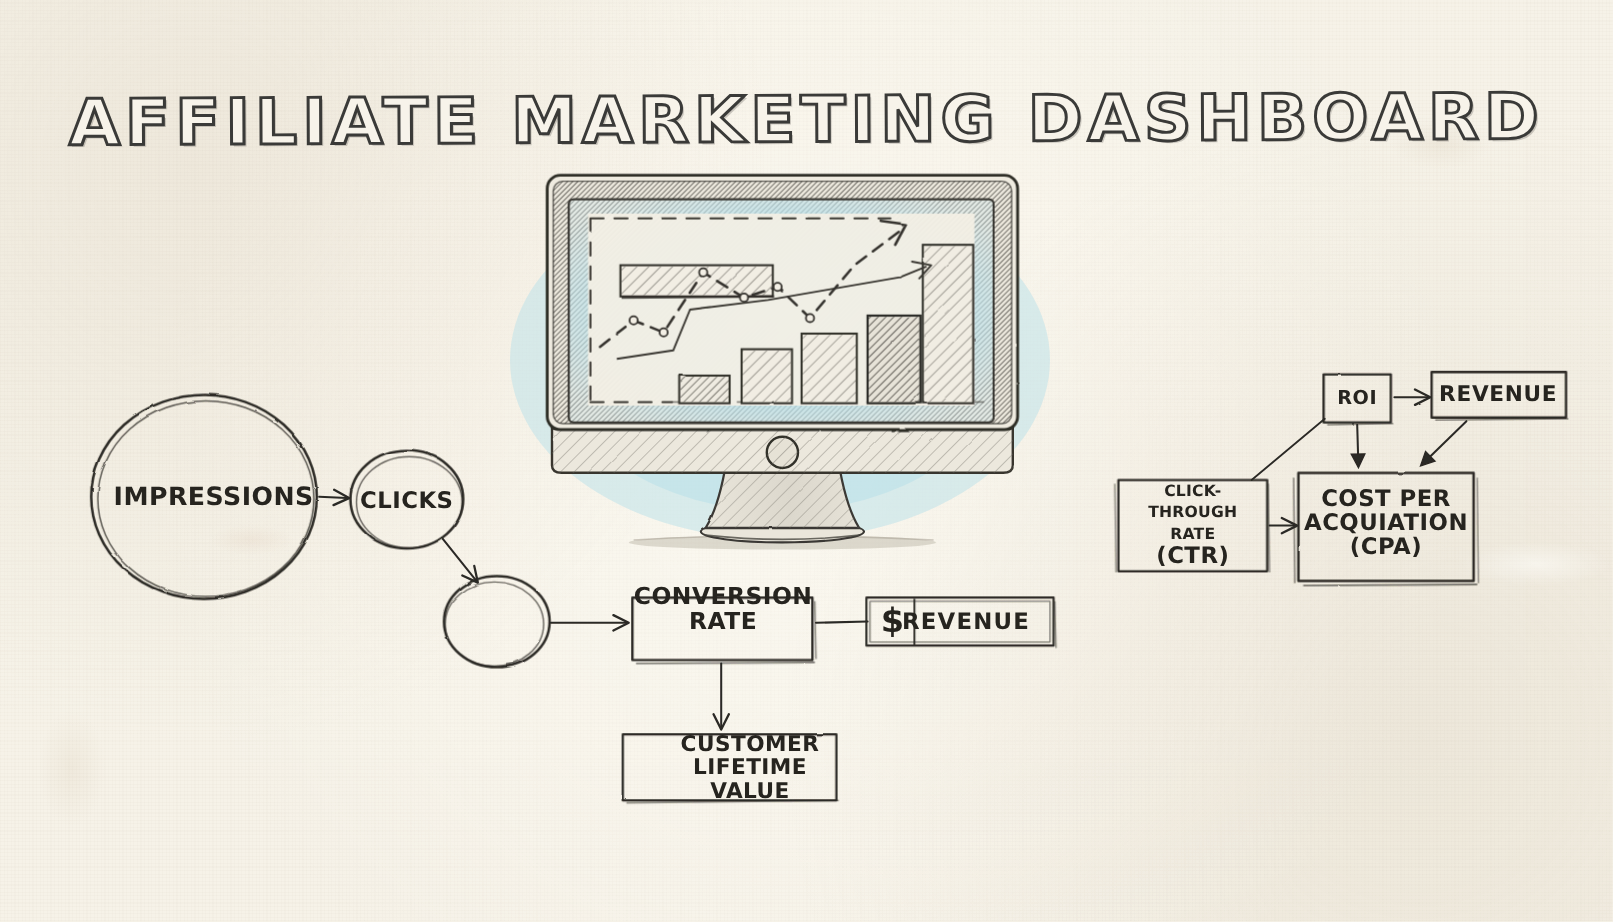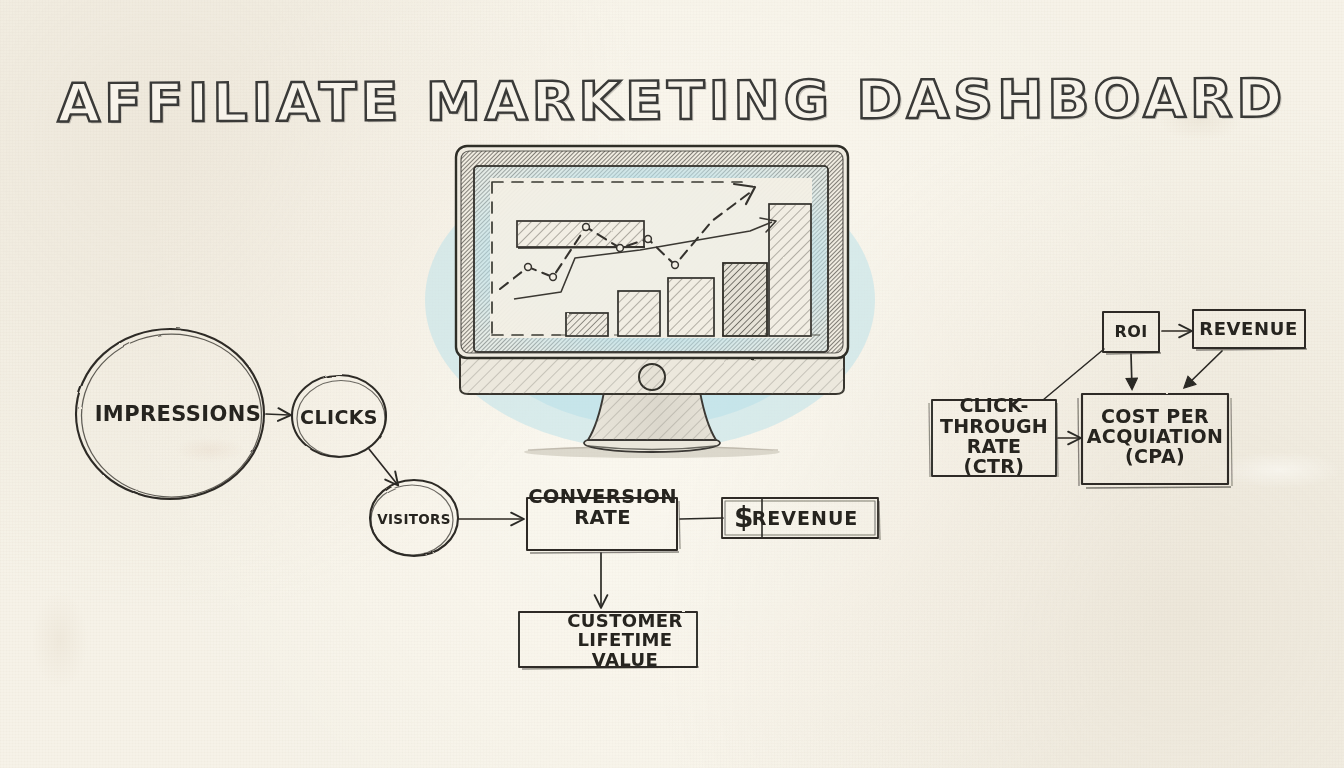--- a/index.html
+++ b/index.html
@@ -72,21 +72,21 @@
   #box-conversion-rate .node-label{font-size:19.5px;}
   #box-revenue-main{left:738px;top:498px;width:134px;height:40px;}
   #box-revenue-main .node-label{font-size:19px;letter-spacing:1px;}
   #box-dollar{position:absolute;left:728px;top:498px;width:32px;height:40px;z-index:6;
     display:flex;align-items:center;justify-content:center;}
   #box-dollar .node-label{font-size:28px;}
   #box-clv{left:519px;top:615px;width:172px;height:50px;}
   #box-clv .node-label{font-size:18px;margin-left:40px;}
 
   #box-ctr{left:936px;top:404px;width:116px;height:64px;}
-  #box-ctr .ctr-small{font-size:19px;letter-spacing:.2px;}
+  #box-ctr .ctr-small{font-size:13px;letter-spacing:.2px;}
   #box-ctr .ctr-big{font-size:19px;margin-top:9px;}
   #box-cpa{left:1086px;top:398px;width:138px;height:76px;}
   #box-cpa .node-label{font-size:19px;}
   #box-roi{left:1106px;top:315px;width:50px;height:34px;}
   #box-roi .node-label{font-size:16px;}
   #box-revenue-right{left:1197px;top:313px;width:103px;height:32px;}
   #box-revenue-right .node-label{font-size:18px;letter-spacing:.6px;}
 </style>
 </head>
 <body>
@@ -327,23 +327,20 @@
       </g>
     </g>
   </svg>
 
   <div class="circ" id="circle-impressions">
     <div class="node-label">IMPRESSIONS</div>
   </div>
   <div class="circ" id="circle-clicks">
     <div class="node-label">CLICKS</div>
   </div>
-  <div class="circ" id="circle-visitors">
-    <div class="node-label">VISITORS</div>
-  </div>
 
   <div class="bx" id="box-conversion-rate">
     <div class="node-label">
       <span>CONVERSION</span><br>
       <span>RATE</span>
     </div>
   </div>
 
   <div id="box-dollar">
     <div class="node-label">$</div>

